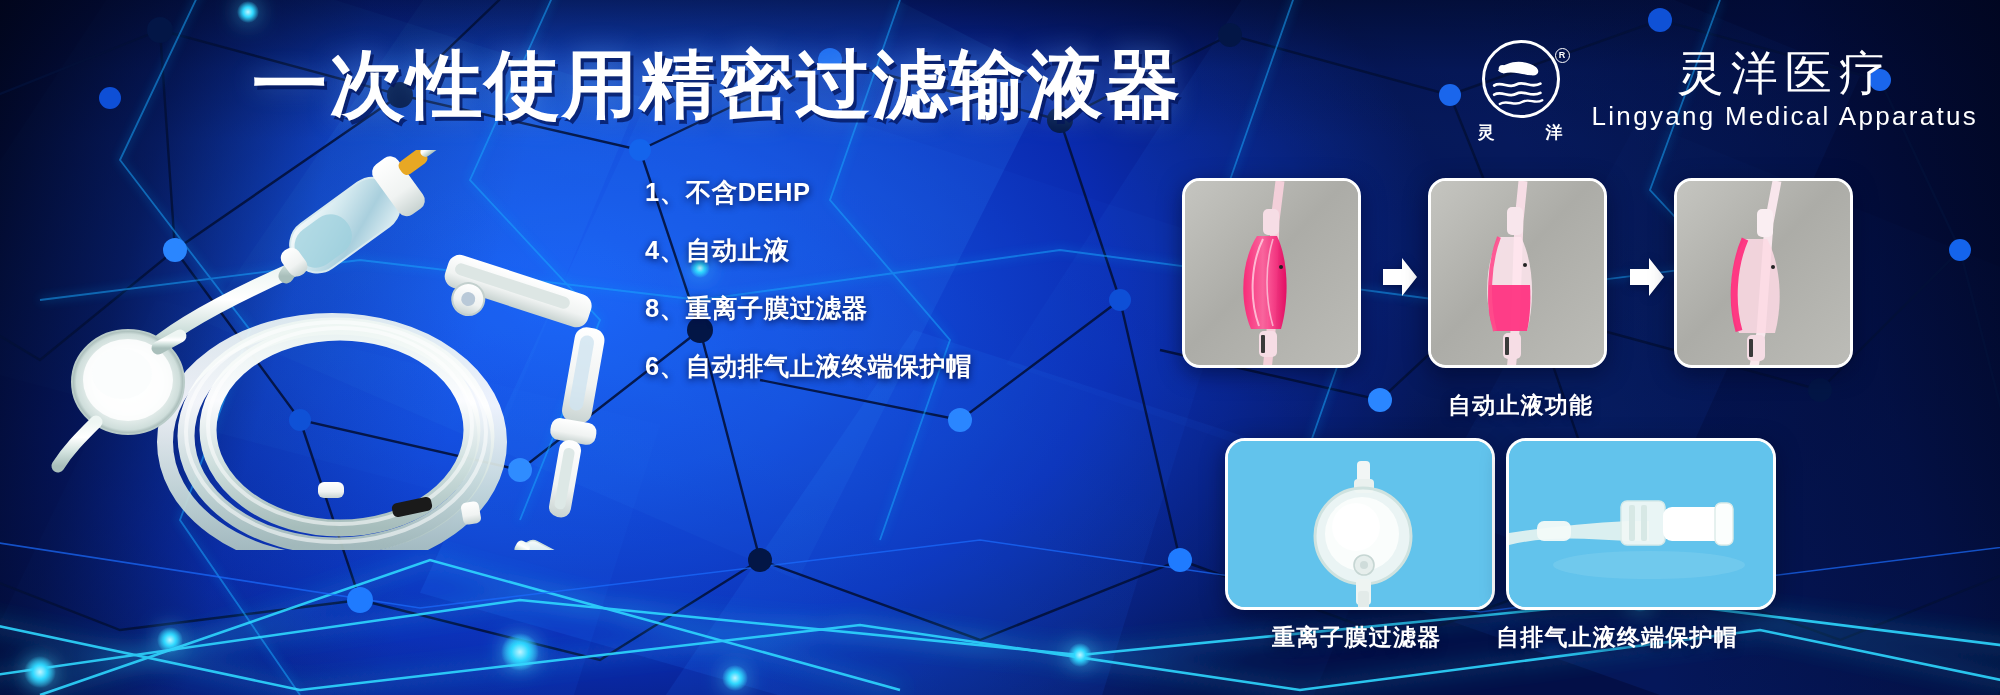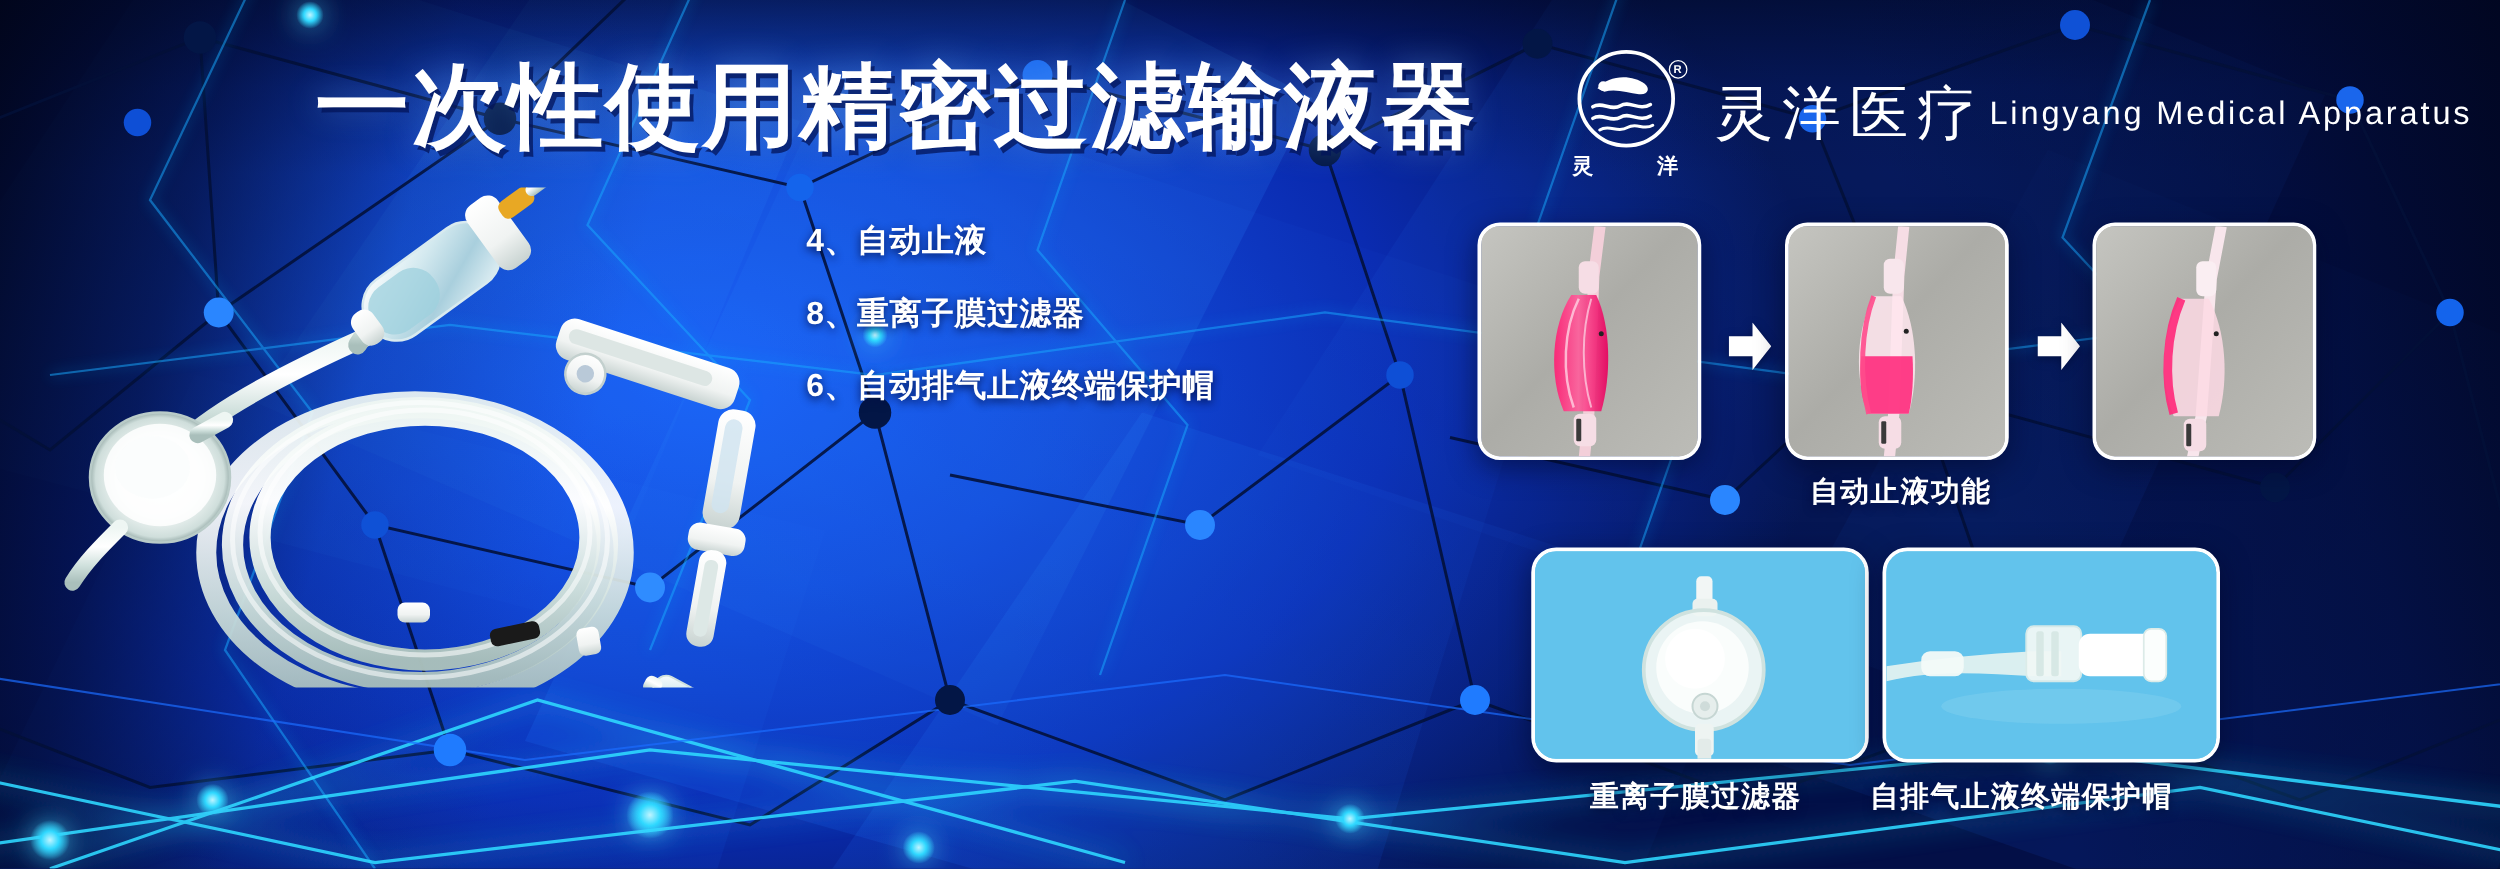--- a/index.html
+++ b/index.html
@@ -80,21 +80,21 @@
     border-radius: 50%;
     color: #fff; font-size: 9px; line-height: 12px; text-align: center;
     font-weight: 700;
   }
   .logo-cn-small {
     position: absolute; left: 0; bottom: 0; width: 86px;
     display: flex; justify-content: space-between;
     color: #fff; font-size: 17px; font-weight: 700;
     letter-spacing: 1px;
   }
-  .logo-words { display: flex; flex-direction: row; align-items: center; gap: 4px; padding-bottom: 4px; }
+  .logo-words { display: flex; flex-direction: column; align-items: center; gap: 4px; padding-bottom: 4px; }
   .logo-cn {
     color: #fff; font-size: 47px; font-weight: 400;
     letter-spacing: 7px; line-height: 1.05;
     white-space: nowrap;
   }
   .logo-en {
     color: #fff; font-size: 26px; font-weight: 400;
     letter-spacing: 2.3px; white-space: nowrap;
   }
 
@@ -285,20 +285,21 @@
         <span>洋</span>
       </div>
     </div>
     <div class="logo-words">
       <div class="logo-cn">灵洋医疗</div>
       <div class="logo-en">Lingyang Medical Apparatus</div>
     </div>
   </div>
 
   <div class="features">
+    <div class="feature">1、不含DEHP</div>
     <div class="feature">4、自动止液</div>
     <div class="feature">8、重离子膜过滤器</div>
     <div class="feature">6、自动排气止液终端保护帽</div>
   </div>
 
   <div class="hero-product">
     <svg viewBox="0 0 620 400" width="620" height="400">
       <defs>
         <linearGradient id="tubeG" x1="0" y1="0" x2="0" y2="1">
           <stop offset="0" stop-color="#eef6f3"></stop>
@@ -446,21 +447,21 @@
       <path d="M100 0 L92 42 L84 152 L76 190" stroke="#f8e6ec" stroke-width="9" fill="none"></path>
       <rect x="80" y="28" width="16" height="28" rx="5" fill="#faeef2"></rect>
       <path d="M68 58 C52 84, 50 122, 62 152 L98 152 C106 122, 104 84, 90 58 Z" fill="#fdd9e4" opacity=".85"></path>
       <path d="M68 58 C56 86, 54 122, 62 150" stroke="#ff2b7c" stroke-width="7" fill="none" opacity=".92"></path>
       <rect x="70" y="154" width="18" height="26" rx="5" fill="#f6dde5"></rect>
       <rect x="72" y="158" width="4" height="18" rx="1" fill="#3a3a3a"></rect>
       <circle cx="96" cy="86" r="2" fill="#222"></circle>
     </svg>
   </div>
 
-  <div class="caption" style="left:1448px; top:378px;">自动止液功能</div>
+  <div class="caption" style="left:1448px; top:390px;">自动止液功能</div>
 
   <div class="photo cyan" style="left:1225px; top:438px; width:270px; height:172px;">
     <svg viewBox="0 0 270 172" width="270" height="172">
       <rect width="270" height="172" fill="#62c3ec"></rect>
       <rect x="129" y="20" width="13" height="26" rx="4" fill="#f2f6f5"></rect>
       <rect x="126" y="38" width="20" height="14" rx="4" fill="#eaf1ef"></rect>
       <circle cx="135" cy="95" r="48" fill="#eef6f4" opacity=".97"></circle>
       <circle cx="135" cy="95" r="48" fill="none" stroke="#cfe2df" stroke-width="3"></circle>
       <circle cx="134" cy="93" r="37" fill="#fafdfc"></circle>
       <circle cx="128" cy="86" r="24" fill="#ffffff" opacity=".85"></circle>

